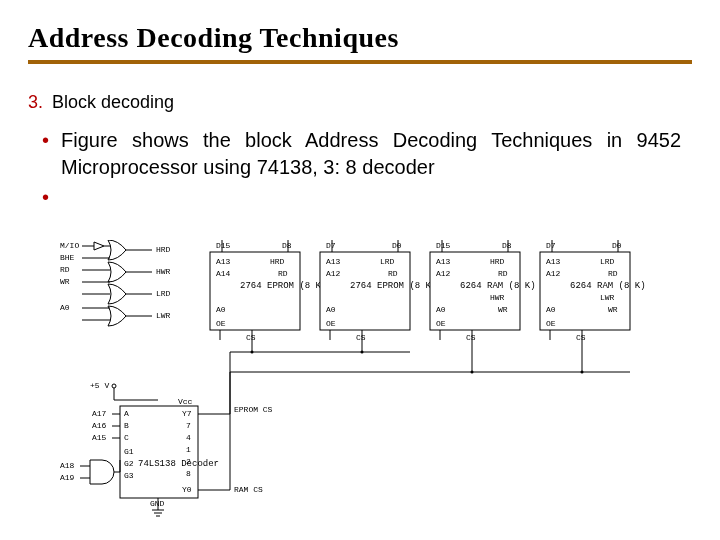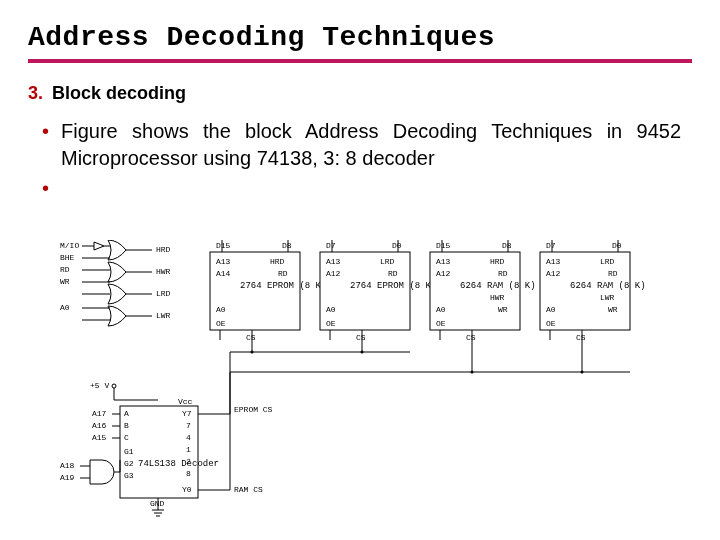--- a/index.html
+++ b/index.html
@@ -6,32 +6,32 @@
   body {
     width: 720px;
     height: 540px;
     background: #fff;
     font-family: Verdana, Geneva, sans-serif;
     padding: 22px 28px;
     position: relative;
     overflow: hidden;
   }
   .title {
-    font-family: Liberation Mono, monospace;
+    font-family: Liberation Serif, serif;
     font-weight: 900;
     font-size: 28px;
     letter-spacing: 0.5px;
     color: #000;
     padding-bottom: 6px;
-    border-bottom: 4px solid #be185d;
+    border-bottom: 4px solid #a16207;
   }
   .subheading {
-    margin-top: 20px;
+    margin-top: 28px;
     font-size: 18px;
-    font-weight: 700;
+    font-weight: 400;
     color: #000;
   }
   .subheading .num { color: #b30000; margin-right: 4px; }
   .bullet-row {
     display: flex;
     align-items: baseline;
     margin-top: 14px;
     padding-left: 14px;
   }
   .bull {

